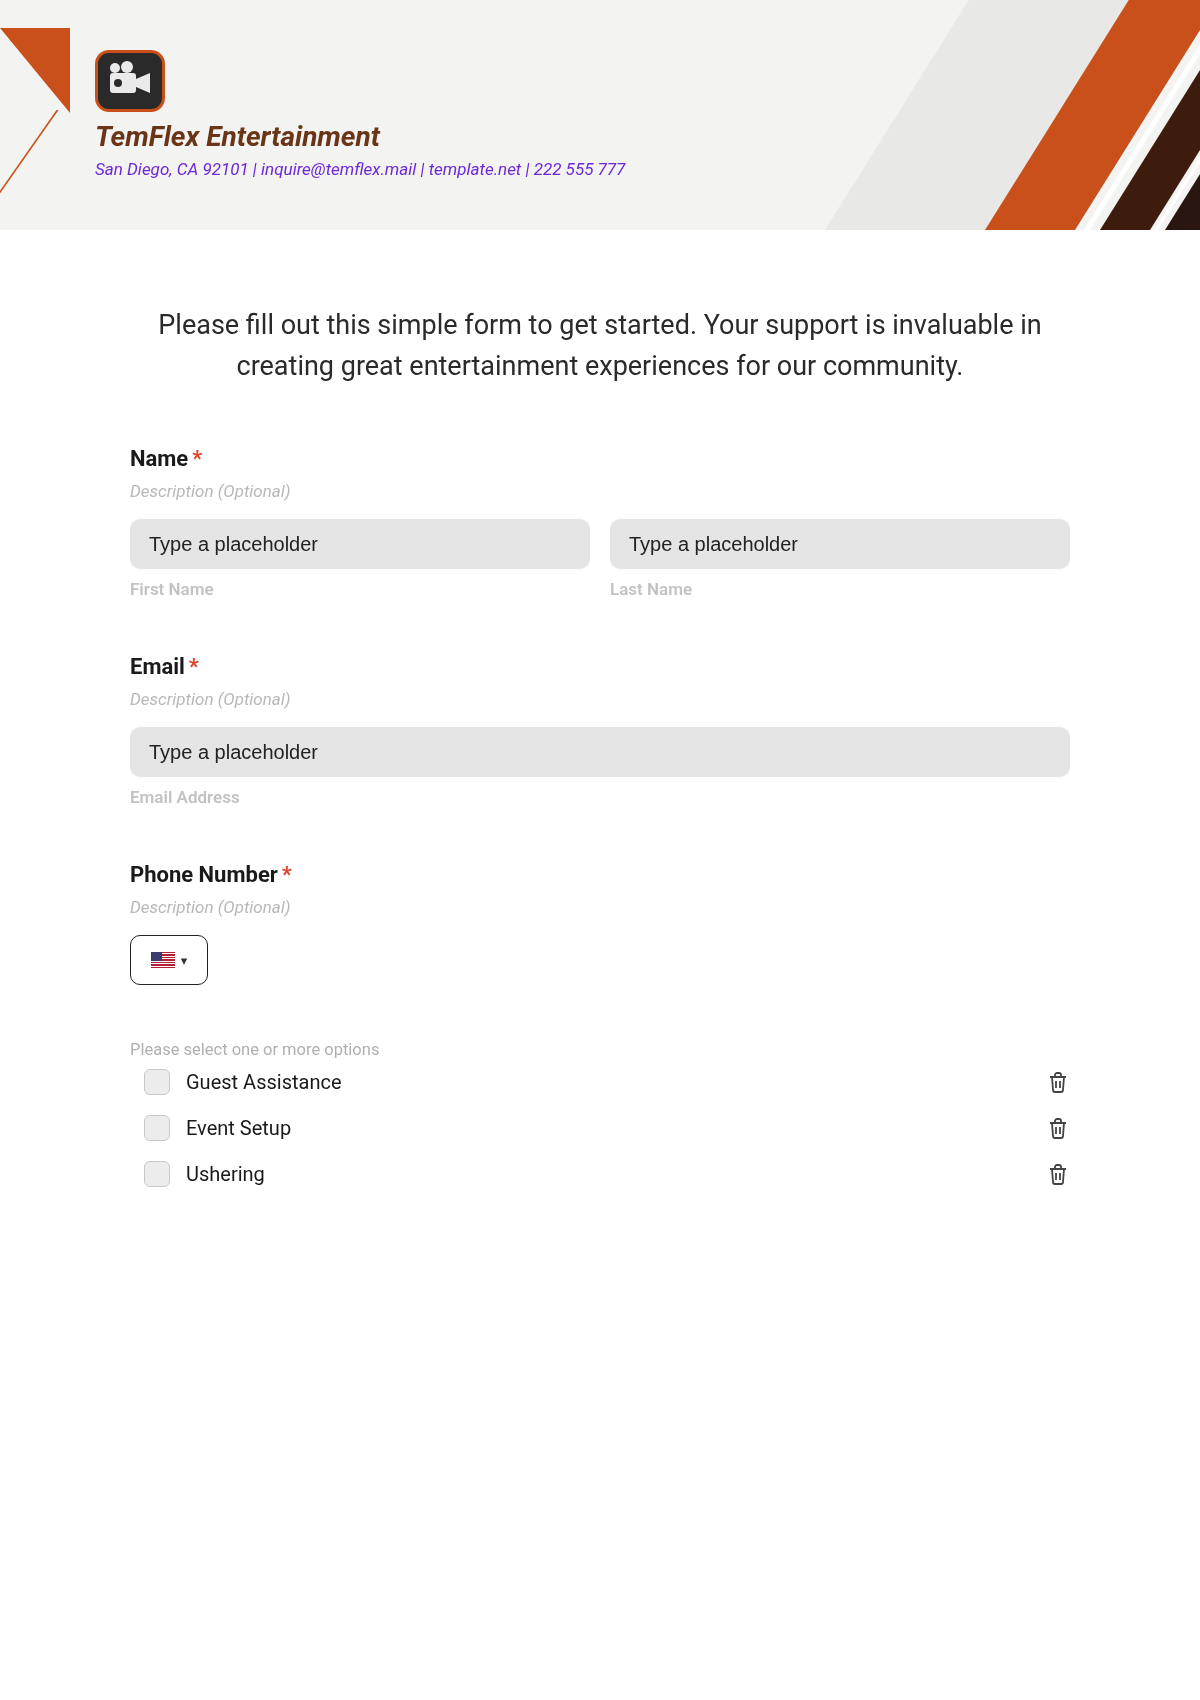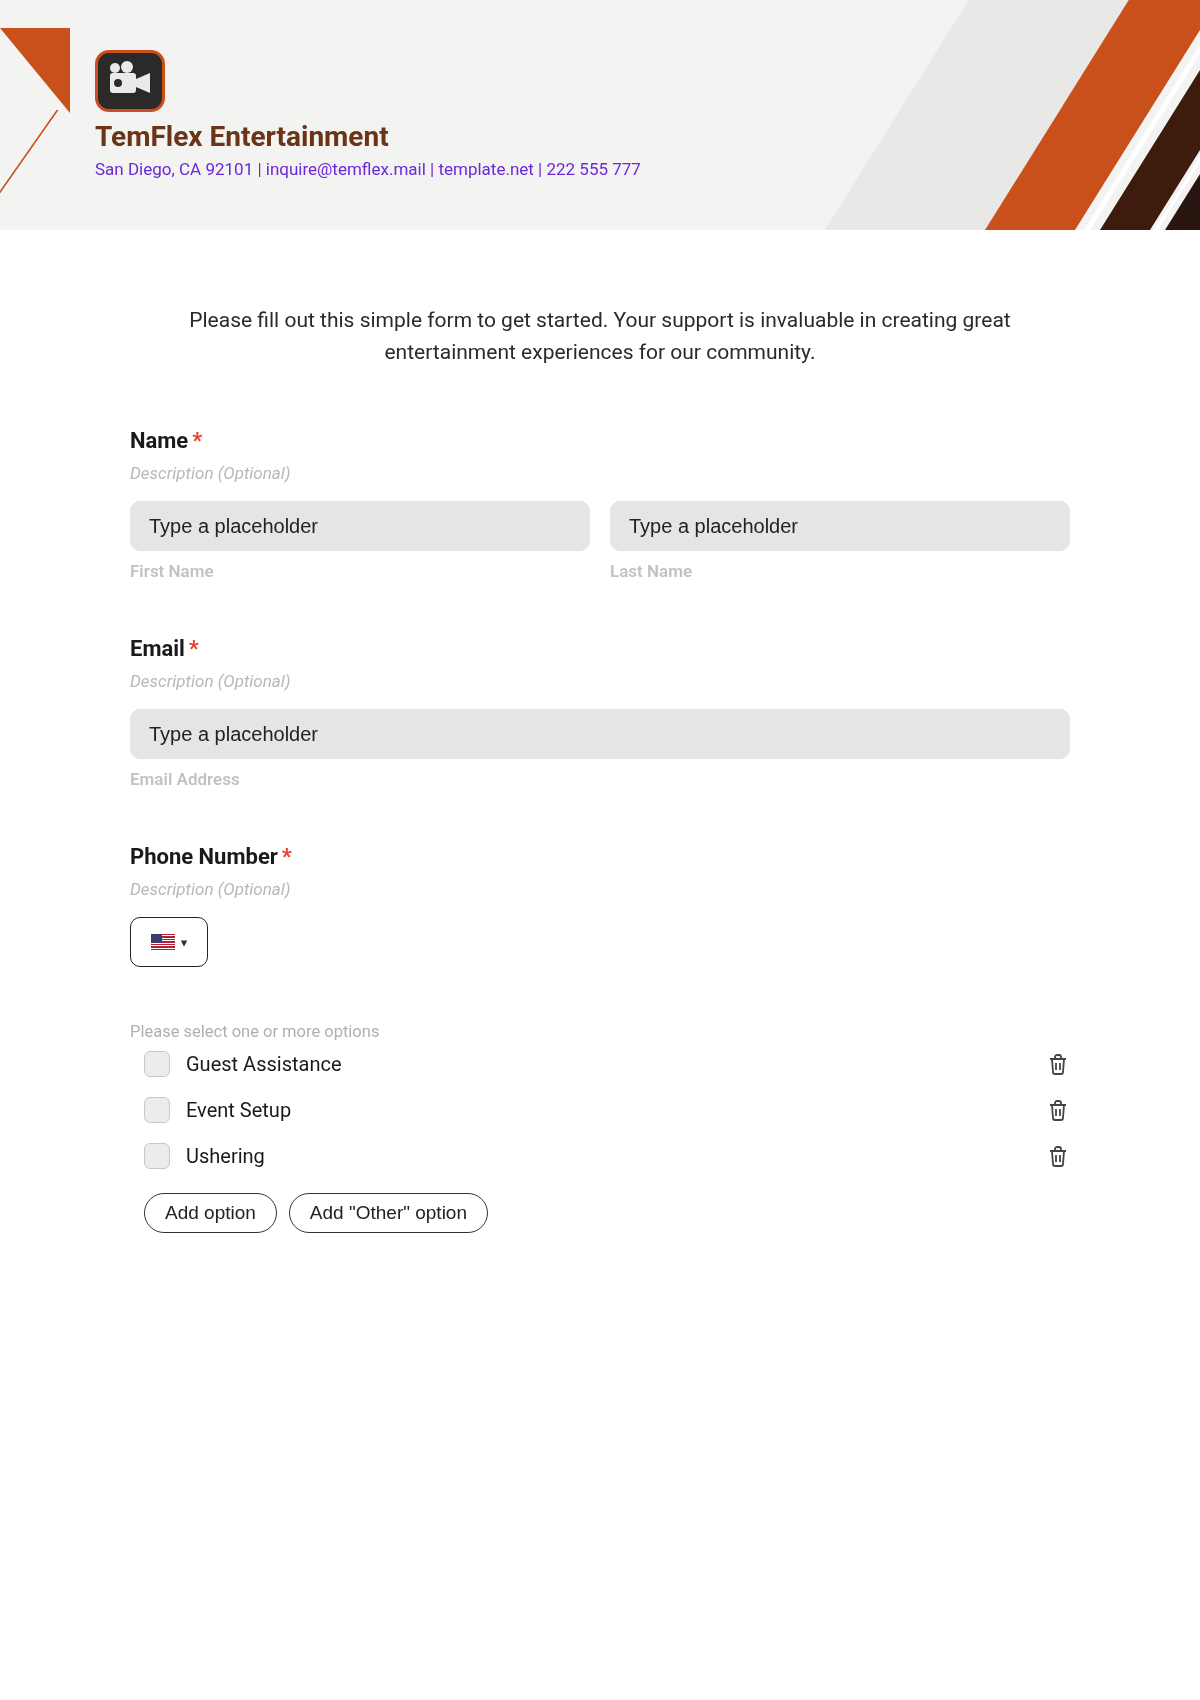--- a/index.html
+++ b/index.html
@@ -46,21 +46,21 @@
     top: -50px;
     height: 400px;
     transform: skewX(-32deg);
   }
   .s1 { right: 200px; width: 180px; background: #e8e8e7; }
   .s2 { right: 130px; width: 90px; background: #c9501b; }
   .s3 { right: 115px; width: 6px; background: #fff; }
   .s4 { right: 55px; width: 50px; background: #3d1c0e; }
   .s5 { right: 47px; width: 4px; background: #fff; }
   .s6 { right: -60px; width: 100px; background: #2a1610; }
-  .logo-block { position: relative; z-index: 2; }
+  .logo-block { position: relative; z-index: 2; font-style: italic; }
   .logo-icon {
     width: 70px; height: 62px;
     background: #2a2a2a;
     border-radius: 14px;
     position: relative;
     border: 3px solid #c9501b;
     display: flex; align-items: center; justify-content: center;
     margin-bottom: 8px;
   }
   .logo-icon svg { width: 48px; height: 40px; }
@@ -78,21 +78,21 @@
     padding: 75px 130px 40px 130px;
   }
   .form-title {
     font-size: 40px;
     font-weight: 700;
     color: #1a1a1a;
     text-align: center;
     margin-bottom: 28px;
   }
   .form-intro {
-    font-size: 21px;
+    font-size: 27px;
     color: #2a2a2a;
     text-align: center;
     line-height: 1.5;
     margin-bottom: 60px;
   }
   .field-block { margin-bottom: 55px; }
   .field-label {
     font-size: 22px;
     font-weight: 700;
     color: #1a1a1a;
@@ -284,18 +284,14 @@
       <div class="opt-row">
         <div class="opt-left">
           <div class="chk"></div>
           <span class="opt-label">Ushering</span>
         </div>
         <svg class="trash" viewBox="0 0 24 24" fill="none" stroke="currentColor" stroke-width="1.8">
             <path d="M4 7h16M9 7V5a2 2 0 012-2h2a2 2 0 012 2v2M6 7l1 13a2 2 0 002 2h6a2 2 0 002-2l1-13M10 11v7M14 11v7"></path>
           </svg>
       </div>
     </div>
-    <div class="option-buttons">
-      <button class="pill">Add option</button>
-      <button class="pill">Add "Other" option</button>
-    </div>
   </div>
 </div>
 
 </body></html>

